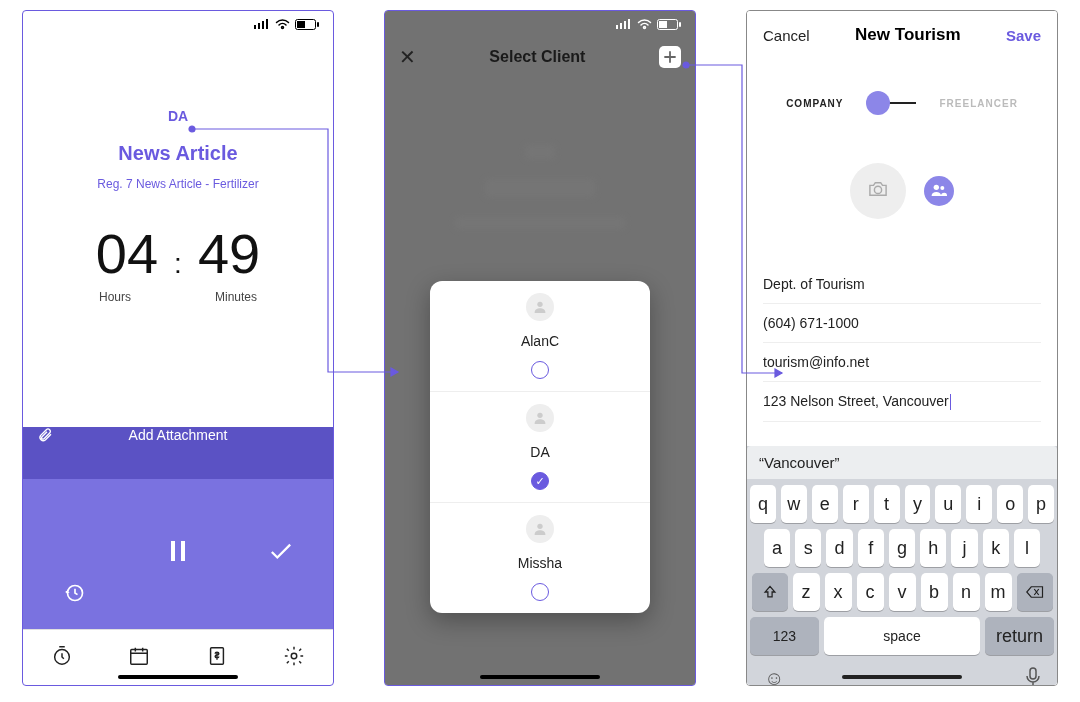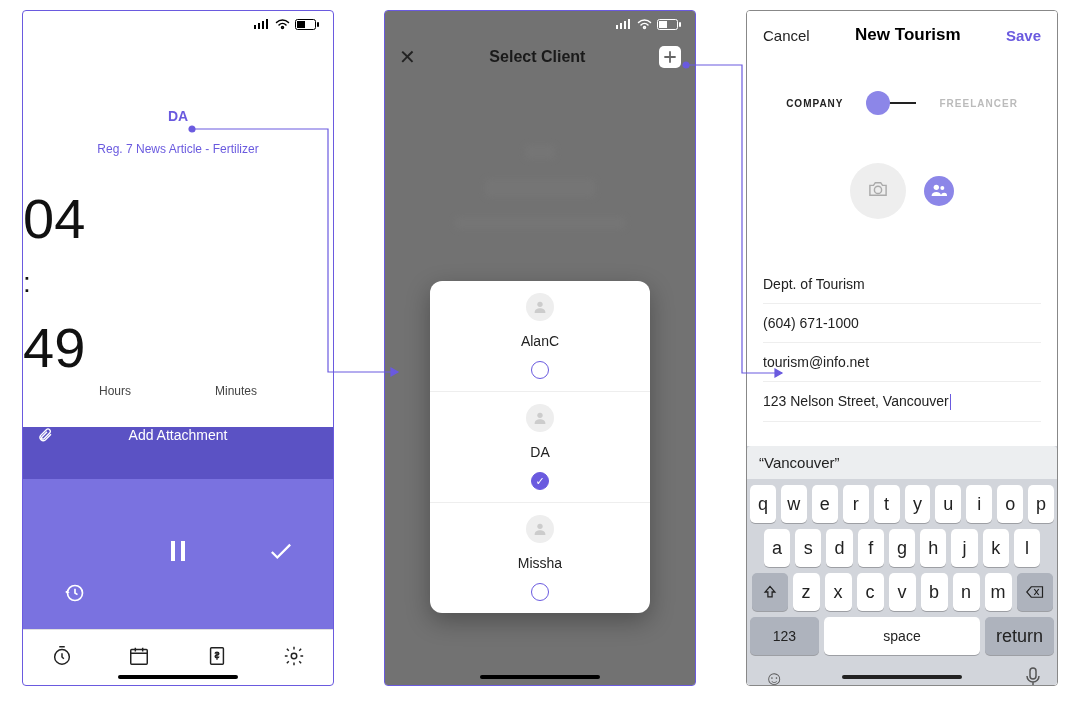--- a/index.html
+++ b/index.html
@@ -13,21 +13,21 @@
   .status-bar { height: 26px; display: flex; justify-content: flex-end; align-items: center; padding: 0 14px; gap: 5px; }
   .status-bar.light { color: #fff; }
   .status-bar svg { display: block; }
 
   
   .s1-body { flex: 1; display: flex; flex-direction: column; }
   .s1-top { text-align:center; padding-top: 70px; }
   .s1 .client { color:#6a5adf; font-size: 14px; font-weight: 600; margin-bottom: 18px; display:inline-block; position:relative; }
   .s1 .project { color:#6a5adf; font-size: 20px; font-weight: 600; margin-bottom: 12px; }
   .s1 .task { color:#6a5adf; font-size: 12px; margin-bottom: 30px; }
-  .timer { display:flex; justify-content:center; align-items:baseline; gap: 16px; flex-direction: column; }
+  .timer { display:flex; justify-content:center; align-items:baseline; gap: 16px; }
   .timer .big { font-size: 56px; font-weight: 400; color:#111; }
   .timer .colon { font-size: 28px; color:#111; }
   .labels { display:flex; justify-content:center; gap:84px; font-size:12px; color:#444; margin-top:4px; }
   .attach-bar { background:#5b52c4; color:#fff; height:52px; display:flex; align-items:flex-start; justify-content:center; font-size:14px; position:relative; }
   .attach-bar .clip { position:absolute; left:14px; }
   .controls { background:#7a72e0; height:150px; display:flex; align-items:center; justify-content:space-around; color:#fff; }
   .controls .slot { width:60px; text-align:center; font-size:22px; }
   .tabbar { height:56px; border-top:1px solid #e0e0e0; display:flex; align-items:center; justify-content:space-around; }
   .tabbar .ticon { width:22px; height:22px; color:#222; }
   .home-ind { position:absolute; bottom:6px; left:50%; transform:translateX(-50%); width:120px; height:4px; background:#000; border-radius:3px; }
@@ -103,20 +103,21 @@
         </svg>
       <svg width="24" height="11">
           <rect x="0.5" y="0.5" width="20" height="10" rx="2" stroke="#000" fill="none"></rect>
           <rect x="2" y="2" width="8" height="7" fill="#000"></rect>
           <rect x="22" y="3" width="2" height="5" rx="1" fill="#000"></rect>
         </svg>
     </div>
     <div class="s1-body">
       <div class="s1-top">
         <span class="client">DA</span>
+        <div class="project">News Article</div>
         <div class="task">Reg. 7 News Article - Fertilizer</div>
         <div class="timer">
           <span class="big">04</span>
           <span class="colon">:</span>
           <span class="big">49</span>
         </div>
         <div class="labels">
           <span>Hours</span>
           <span>Minutes</span>
         </div>

